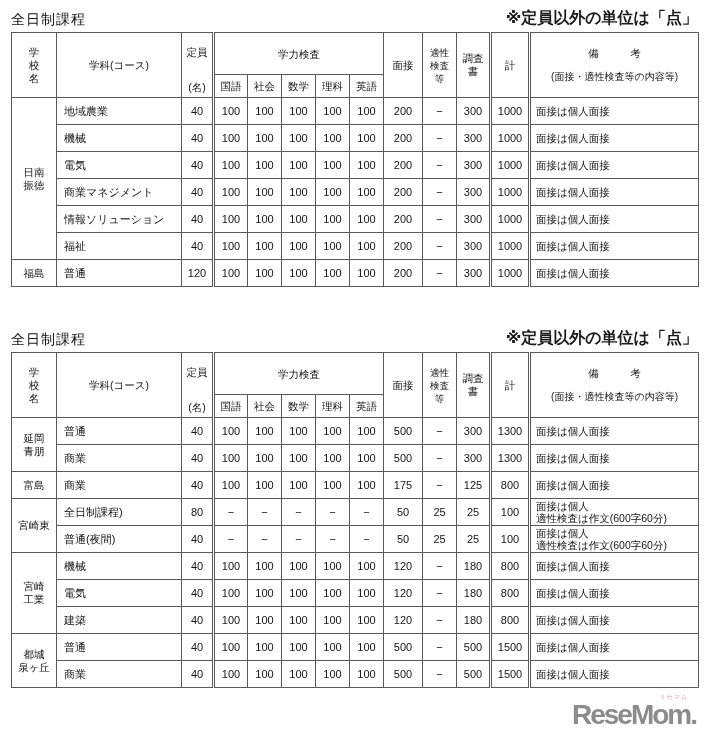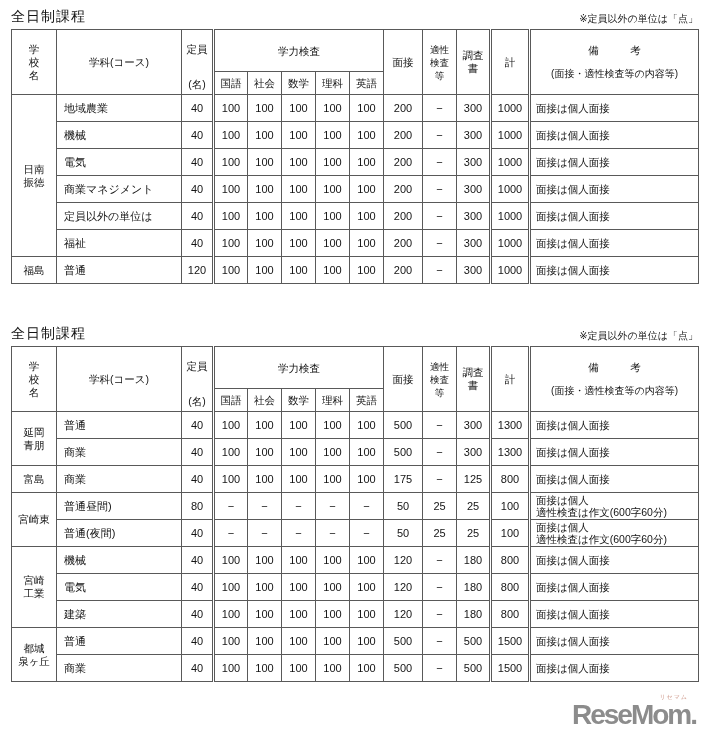--- a/index.html
+++ b/index.html
@@ -6,21 +6,21 @@
   html,body { background:#ffffff; }
   body {
     width:708px; height:736px; overflow:hidden;
     font-family:"Liberation Sans","DejaVu Sans",sans-serif;
     color:#141414;
   }
   #page { position:relative; width:708px; height:736px; background:#fff; padding:8px 10px 6px 11px; }
   .sec { margin-bottom:41px; }
   .sec-head { display:flex; justify-content:space-between; align-items:flex-end; margin-bottom:3px; width:687px; }
   .sec-title { font-size:14px; letter-spacing:1px; }
-  .sec-note { font-size:10px; color:#1a1a1a; }
+  .sec-note { font-size:16px; color:#1a1a1a;font-weight:bold; }
   table { border-collapse:collapse; table-layout:fixed; width:687px; }
   th, td {
     border:1px solid #595959; font-weight:normal; text-align:center;
     vertical-align:middle; font-size:11px; padding:0; overflow:hidden;
   }
   thead th { font-size:10.5px; line-height:12px; }
   thead tr.h1 { height:42px; }
   thead tr.h2 { height:23px; }
   tbody tr { height:27px; }
   .dl { border-left:3px double #595959; }
@@ -166,21 +166,21 @@
               <td>100</td>
               <td>200</td>
               <td>−</td>
               <td>300</td>
               <td class="dl">1000</td>
               <td class="dl remark-cell">
                 <div>面接は個人面接</div>
               </td>
             </tr>
             <tr>
-              <td class="subject-cell">定員以外の単位は</td>
+              <td class="subject-cell">情報ソリューション</td>
               <td>40</td>
               <td class="dl">100</td>
               <td>100</td>
               <td>100</td>
               <td>100</td>
               <td>100</td>
               <td>200</td>
               <td>−</td>
               <td>300</td>
               <td class="dl">1000</td>
@@ -337,21 +337,21 @@
               <td>125</td>
               <td class="dl">800</td>
               <td class="dl remark-cell">
                 <div>面接は個人面接</div>
               </td>
             </tr>
             <tr>
               <td class="school-cell" rowspan="2">
                 <div>宮崎東</div>
               </td>
-              <td class="subject-cell">普通昼間)</td>
+              <td class="subject-cell">全日制課程)</td>
               <td>80</td>
               <td class="dl">−</td>
               <td>−</td>
               <td>−</td>
               <td>−</td>
               <td>−</td>
               <td>50</td>
               <td>25</td>
               <td>25</td>
               <td class="dl">100</td>

